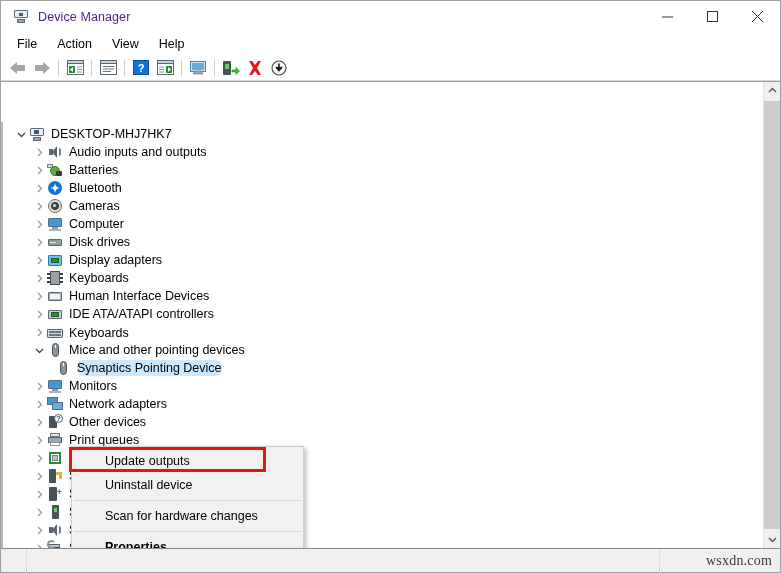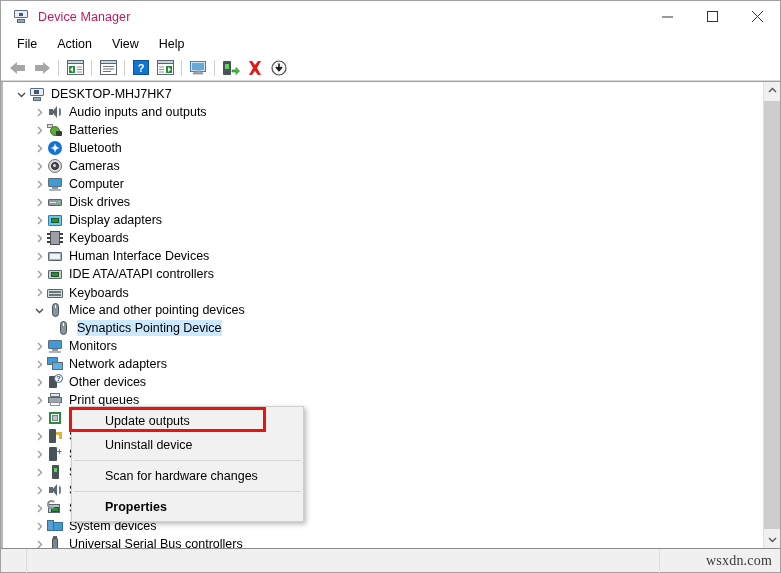--- a/index.html
+++ b/index.html
@@ -42,21 +42,21 @@
     left: 4px; top: 2px; width: 4px; height: 3px;
     background: #4a5a68;
   }
   #title-icon .base {
     position: absolute; left: 4px; top: 10px;
     width: 8px; height: 4px;
     background: #9aa8b4;
     border: 1px solid #5a6b7c;
   }
   #title-text {
-    font-size: 12.5px; color: #be185d;
+    font-size: 12.5px; color: #4c1d95;
     letter-spacing: 0.1px;
   }
   #winbtns {
     position: absolute; right: 0; top: 0;
     height: 31px; display: flex;
   }
   .winbtn {
     width: 45px; height: 31px;
     display: flex; align-items: center; justify-content: center;
     color: #333333;
@@ -104,20 +104,21 @@
     overflow: hidden;
     background: #ffffff;
     border-top: 1px solid #9e9e9e;
   }
   #treepane {
     flex: 1;
     position: relative;
     overflow: hidden;
     padding-top: 3px;
     border-left: 2px solid #b8b8b8;
+    margin-top: 40px;
   }
   .row {
     height: 18px;
     display: flex; align-items: center;
     position: relative;
     white-space: nowrap;
   }
   .expander {
     width: 16px; height: 18px;
     display: flex; align-items: center; justify-content: center;
@@ -130,20 +131,21 @@
     flex: 0 0 16px;
     position: relative;
   }
   .row-label {
     font-size: 12.5px;
     color: #000000;
     line-height: 16px;
   }
   .row.selected .row-label {
     background: #cce8ff;
+    border-radius: 6px;
   }
   .row.selected {
     background: transparent;
   }
 
   
   .ic { position: absolute; }
 
   
   .i-speaker .body { left:2px; top:5px; width:4px; height:6px; background:#5b6670; }

